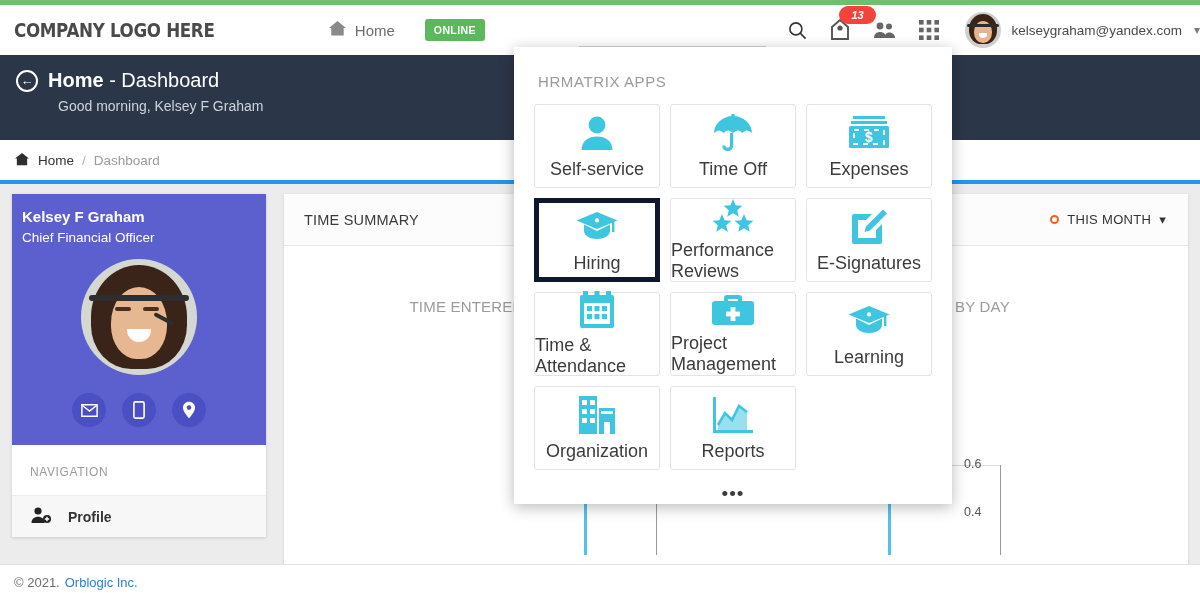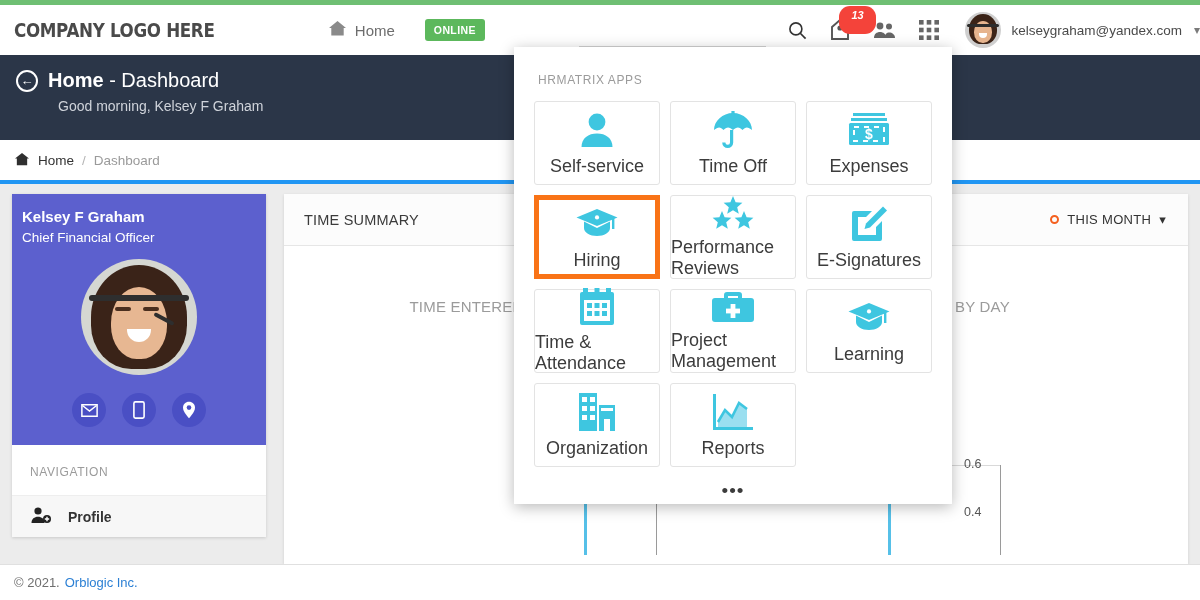--- a/index.html
+++ b/index.html
@@ -79,21 +79,21 @@
   .badge-count {
     position: absolute;
     top: -11px; left: 10px;
     background: #f4433a;
     color: #fff;
     font-size: 11px;
     font-style: italic;
     font-weight: 700;
     border-radius: 11px;
     min-width: 26px;
-    height: 28px;
+    height: 18px;
     line-height: 18px;
     text-align: center;
     padding: 0 12px;
   }
   .user-area {
     margin-left: 26px;
     display: flex; align-items: center; gap: 10px;
     cursor: pointer;
   }
   .avatar {
@@ -304,41 +304,41 @@
   
   .apps-panel {
     position: absolute; top: 47px; left: 514px;
     width: 438px; height: 457px;
     background: #fff;
     box-shadow: 0 3px 14px rgba(0,0,0,.28);
     z-index: 30;
     padding: 18px 20px 0;
   }
   .apps-title {
-    font-size: 12px; color: #9b9b9b;
+    font-size: 15px; color: #9b9b9b;
     letter-spacing: .6px;
     margin: 8px 0 14px 4px;
   }
   .apps-grid {
     display: grid;
     grid-template-columns: repeat(3, 1fr);
     gap: 10px;
   }
   .app-tile {
     height: 84px;
     border: 1px solid #e3e3e3;
     border-radius: 3px;
     background: #fff;
     display: flex; flex-direction: column;
     align-items: center; justify-content: center;
     gap: 6px;
     cursor: pointer;
   }
   .app-tile.highlighted {
-    border: 5px solid #f97316;
+    border: 5px solid #0f172a;
     border-radius: 0;
   }
   .app-label { font-size: 18px; color: #3c3c3c; }
   .app-ico { height: 40px; display: flex; align-items: center; }
   .apps-more {
     text-align: center;
     padding: 14px 0 0;
     color: #3c3c3c;
     font-size: 19px; letter-spacing: 1px;
     line-height: 1;

